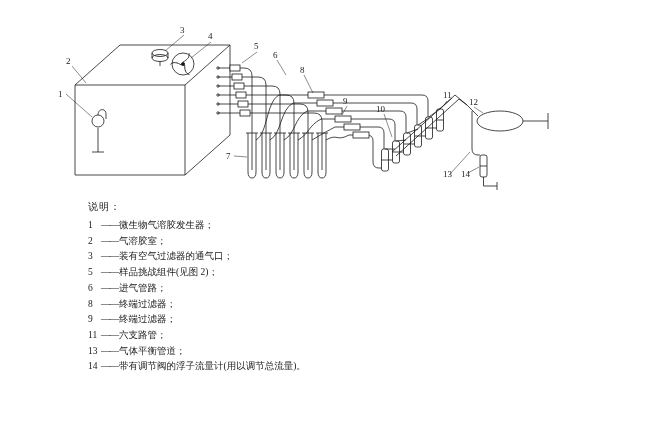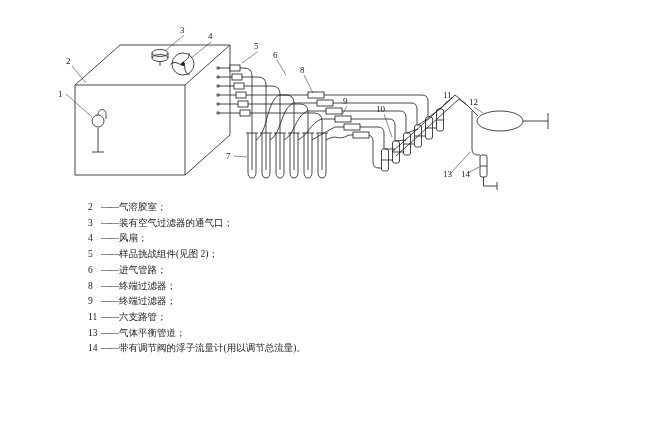--- a/index.html
+++ b/index.html
@@ -177,31 +177,32 @@
         <text x="376" y="112">10</text>
         <text x="443" y="98">11</text>
         <text x="469" y="105">12</text>
         <text x="443" y="177">13</text>
         <text x="461" y="177">14</text>
       </g>
     </svg>
   </div>
 
   <div class="legend">
-
+    <div class="legend-title">说明：</div>
+
+    <div class="legend-row">
+      <span class="num">1</span><span class="dash">——</span><span>微生物气溶胶发生器；</span>
+    </div>
     <div class="legend-row">
       <span class="num">2</span><span class="dash">——</span><span>气溶胶室；</span>
     </div>
     <div class="legend-row">
       <span class="num">3</span><span class="dash">——</span><span>装有空气过滤器的通气口；</span>
     </div>
     <div class="legend-row">
-      <span class="num">4</span><span class="dash">——</span><span>风扇；</span>
-    </div>
-    <div class="legend-row">
       <span class="num">5</span><span class="dash">——</span><span>样品挑战组件(见图 2)；</span>
     </div>
     <div class="legend-row">
       <span class="num">6</span><span class="dash">——</span><span>进气管路；</span>
     </div>
     <div class="legend-row">
       <span class="num">8</span><span class="dash">——</span><span>终端过滤器；</span>
     </div>
     <div class="legend-row">
       <span class="num">9</span><span class="dash">——</span><span>终端过滤器；</span>

